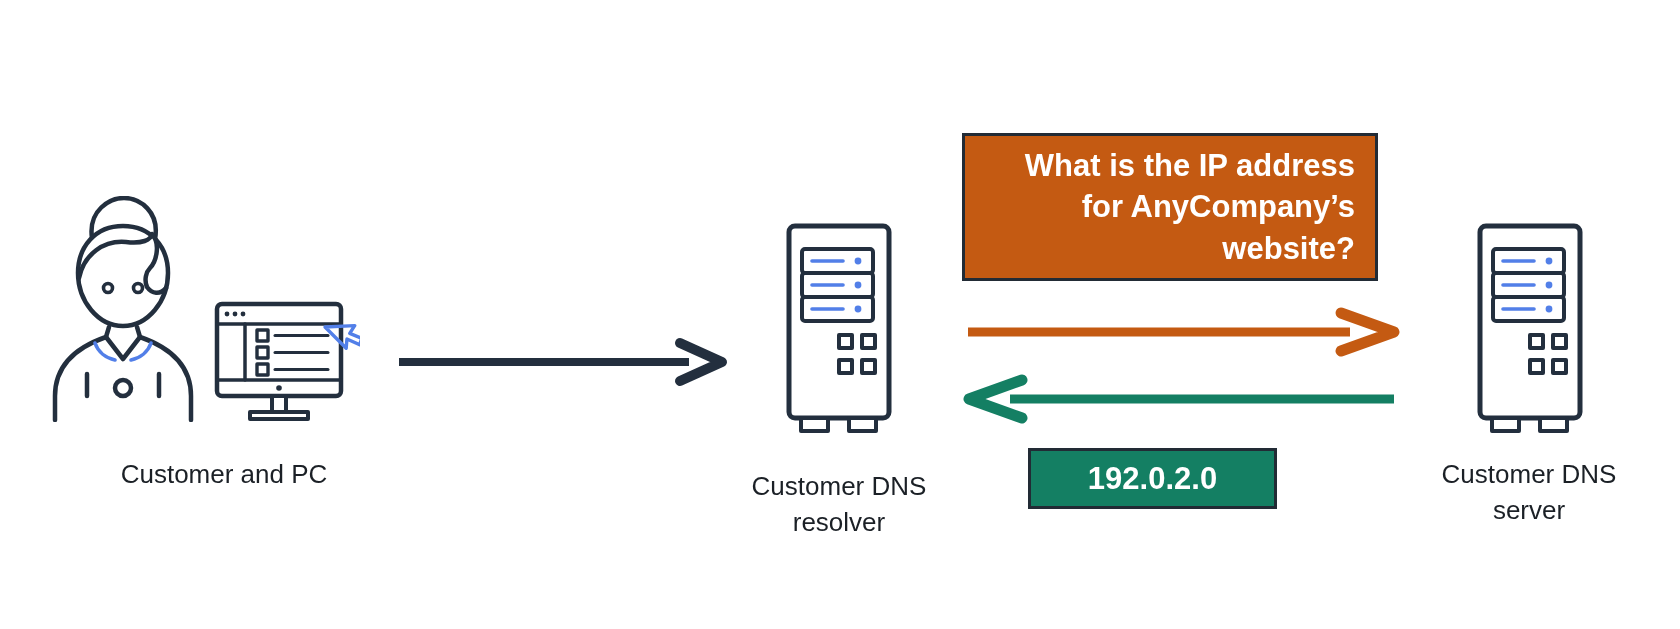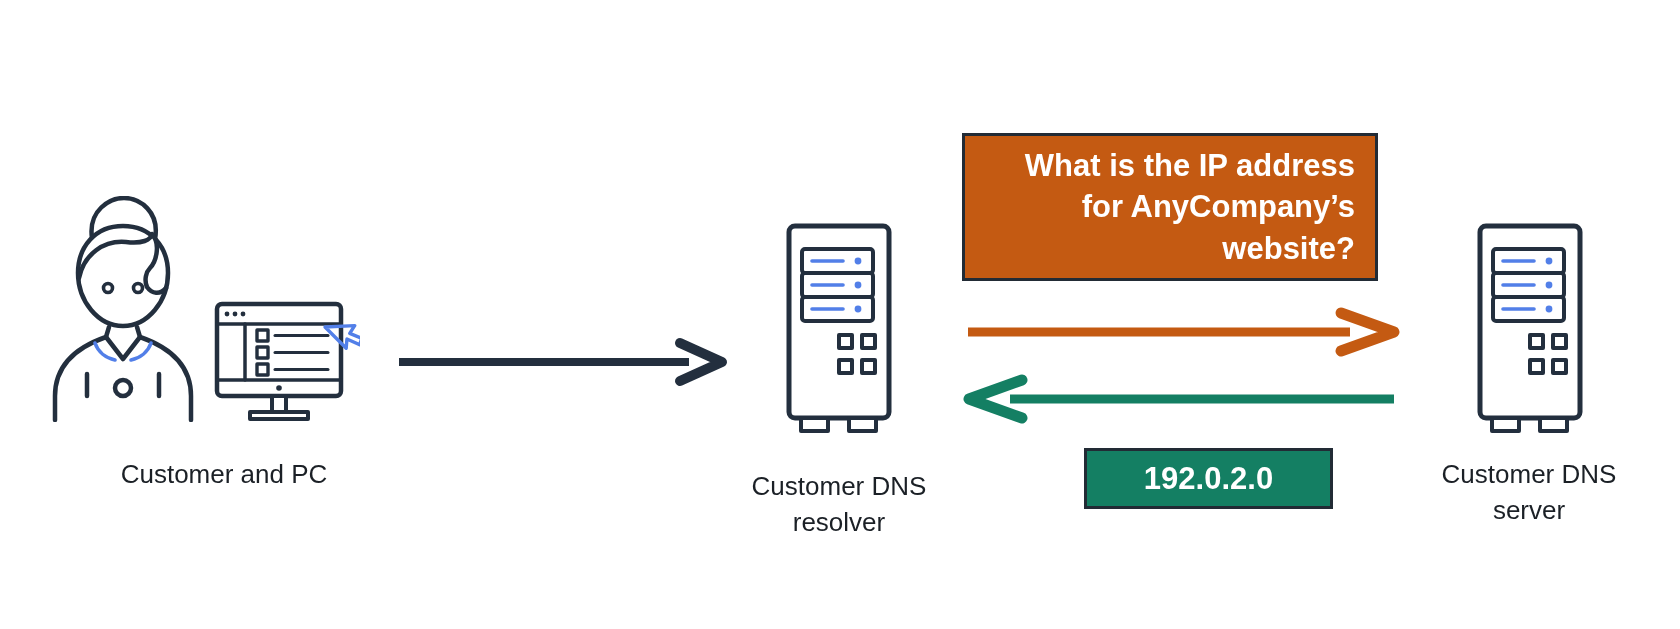--- a/index.html
+++ b/index.html
@@ -16,21 +16,21 @@
     position:absolute;display:flex;align-items:center;justify-content:center;
     text-align:right;color:#ffffff;font-weight:700;
     border:3px solid var(--box_border,#222b35);box-sizing:border-box;
   }
   .question-box{
     left:962px;top:133px;width:416px;height:148px;
     background:var(--orange,#c45a12);font-size:31px;line-height:1.34;
     padding:0 20px;
   }
   .answer-box{
-    left:1084px;top:448px;width:249px;height:61px;
+    left:1028px;top:448px;width:249px;height:61px;
     background:var(--teal,#147f63);font-size:31px;
   }
   svg .ink{stroke:var(--outline,#232f3e);fill:none;stroke-linecap:round;stroke-linejoin:round;}
   svg .ink-fill{fill:var(--outline,#232f3e);stroke:none;}
   svg .wfill{fill:#ffffff;}
   svg .blue{stroke:var(--accent_blue,#527fe8);fill:none;stroke-linecap:round;}
   svg .blue-fill{fill:var(--accent_blue,#527fe8);stroke:none;}
   svg.arrow{overflow:visible;}
 </style>
 </head>

